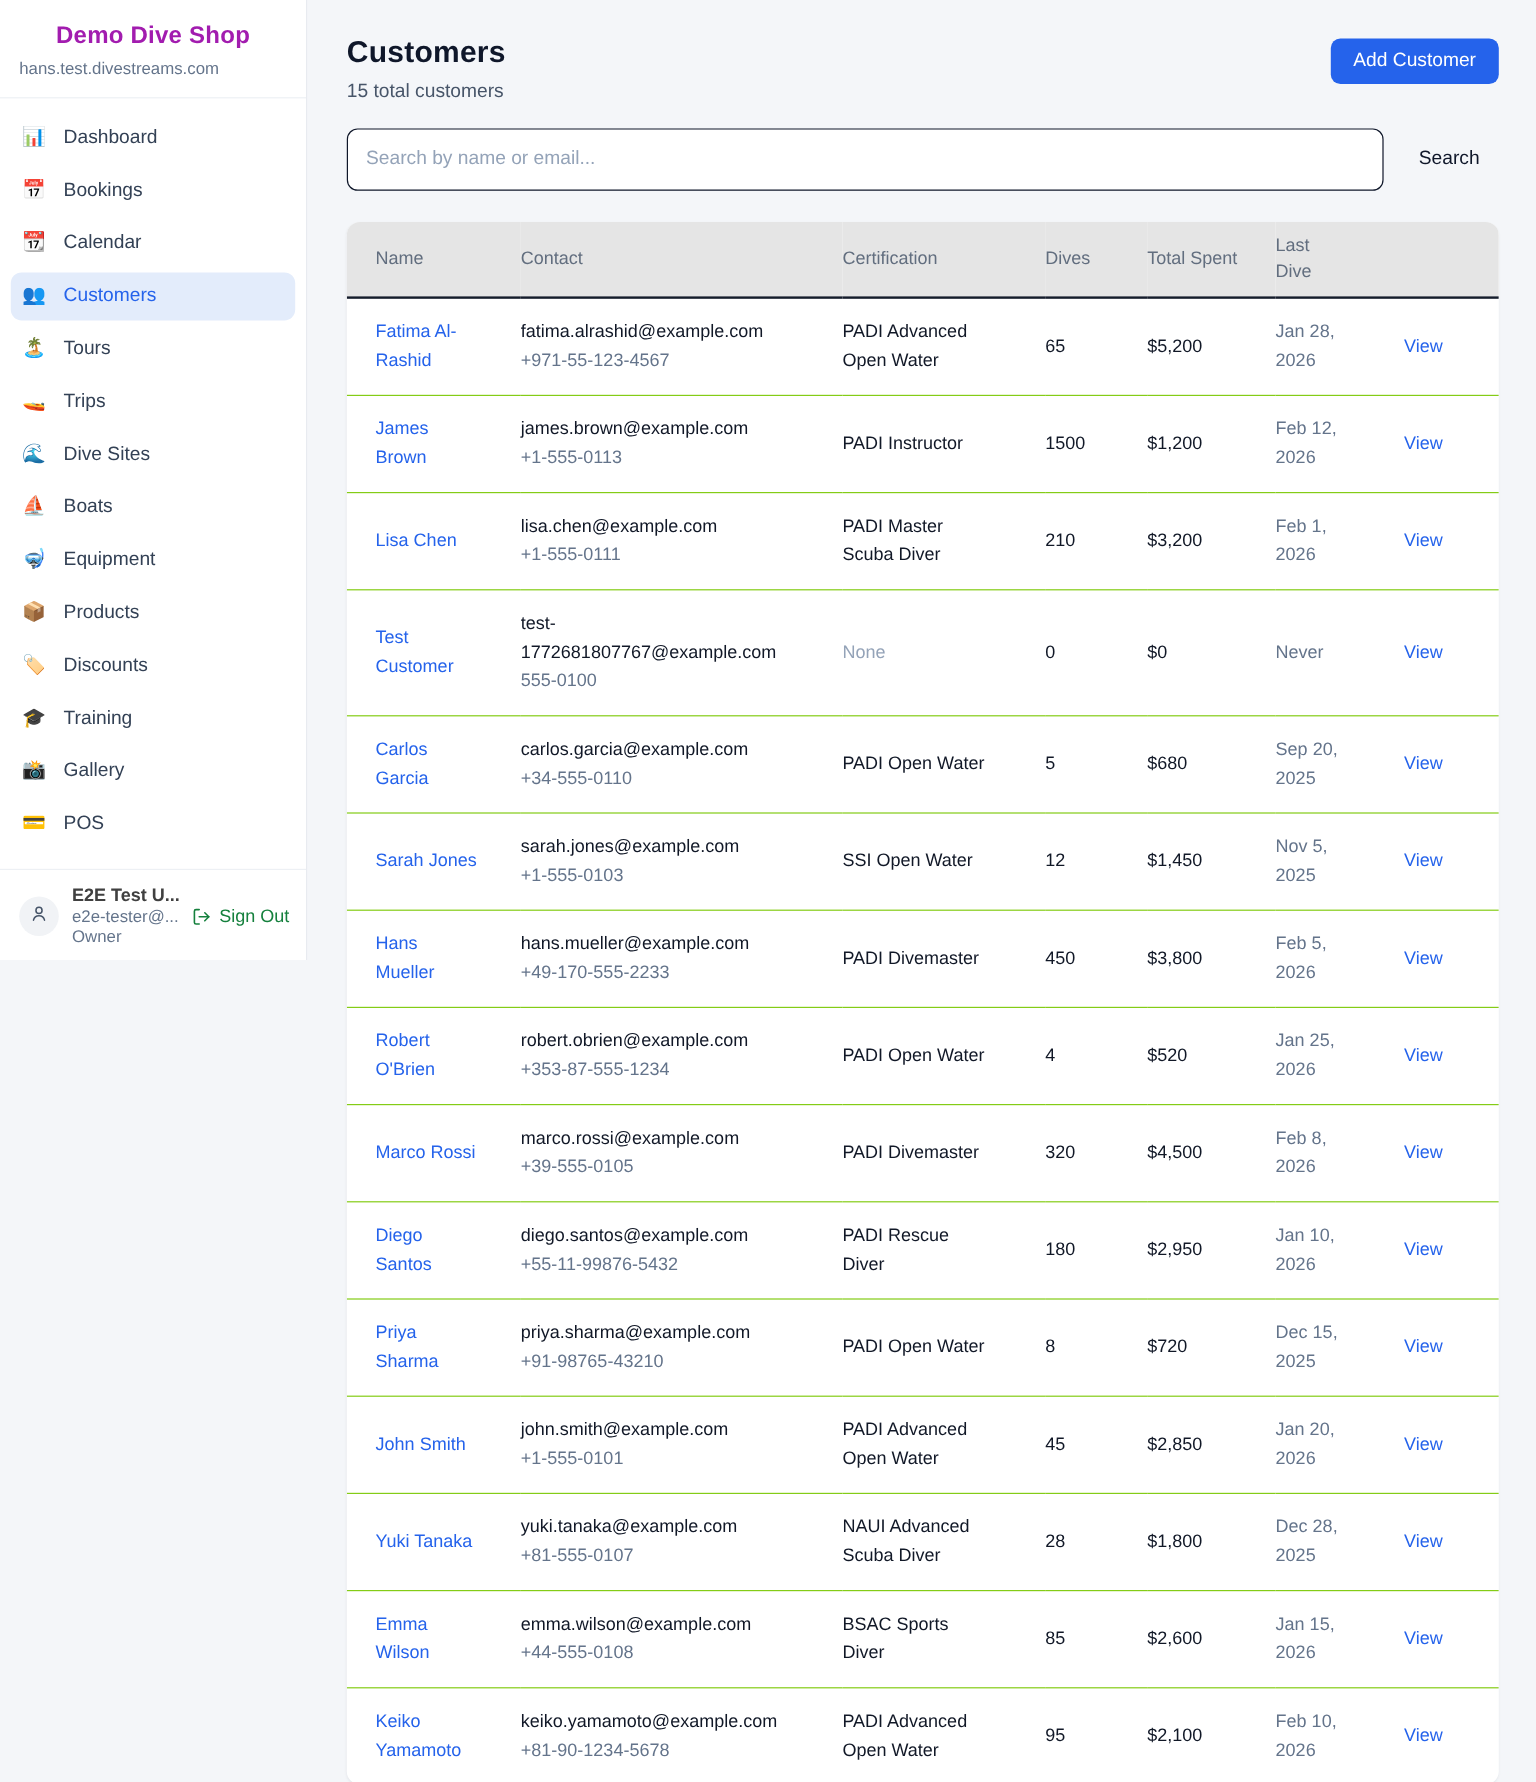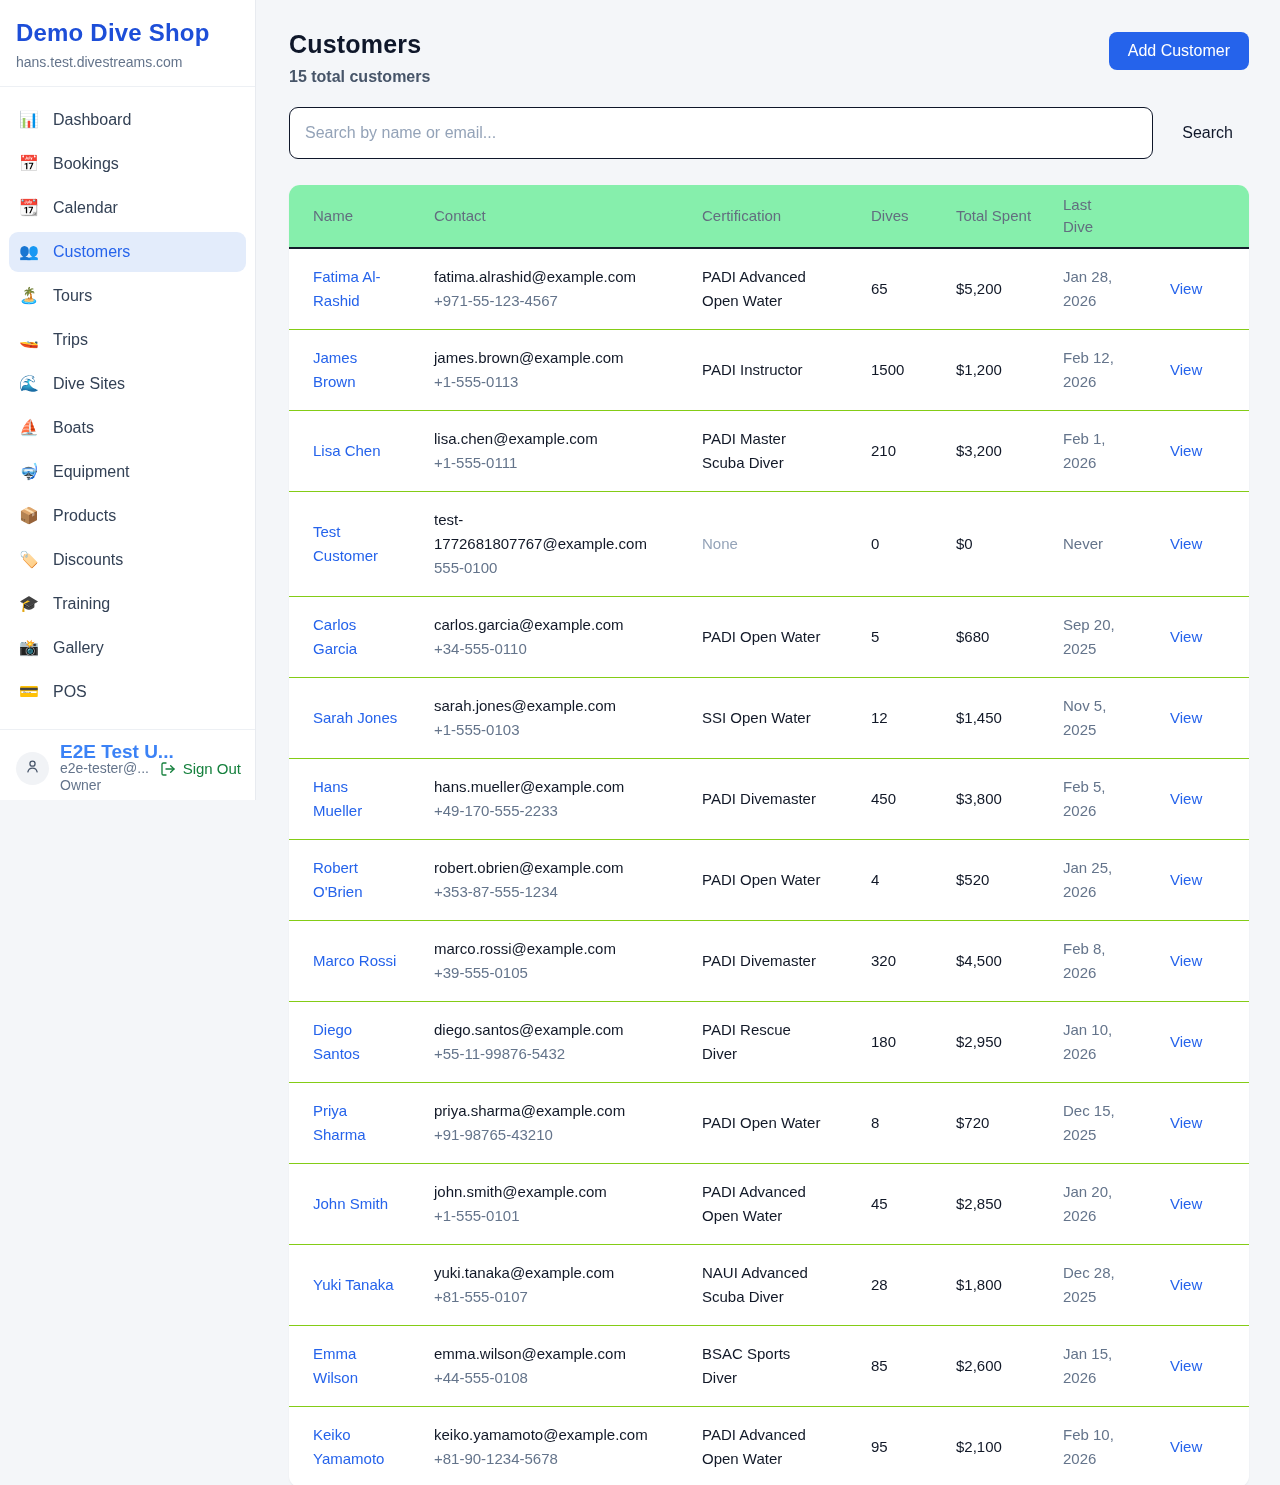--- a/index.html
+++ b/index.html
@@ -17,21 +17,21 @@
   .sidebar {
     width: 256px;
     height: 800px;
     background: #ffffff;
     border-right: 1px solid #e8ebf0;
     display: flex;
     flex-direction: column;
     flex: 0 0 256px;
   }
   .sidebar-header { padding: 19px 16px 16px 16px; border-bottom: 1px solid #edf0f4; }
-  .shop-name { color: #1d4ed8; font-size: 24px; font-weight: bold; letter-spacing: .2px; }
+  .shop-name { color: #a21caf; font-size: 20px; font-weight: bold; letter-spacing: .2px; text-align: center; }
   .shop-domain { color: #64748b; font-size: 14px; margin-top: 7px; }
   .nav { padding: 13px 9px; flex: 1 1 auto; }
   .nav-item {
     display: flex; align-items: center; gap: 13px;
     padding: 9px 9px; border-radius: 9px;
     font-size: 16px; color: #334155; cursor: pointer;
     margin-bottom: 4px;
   }
   .nav-item.active { background: #e3ecfb; color: #2563eb; }
   .nav-icon { width: 22px; font-size: 16px; line-height: 22px; text-align: center; flex: 0 0 22px; }
@@ -40,33 +40,33 @@
     padding: 13px 14px 13px 16px;
     display: flex; align-items: center; gap: 11px;
   }
   .avatar {
     width: 33px; height: 33px; border-radius: 50%;
     background: #f1f3f6; color: #475569;
     display: flex; align-items: center; justify-content: center;
     flex: 0 0 33px;
   }
   .user-info { min-width: 0; line-height: 17px; }
-  .user-name { font-weight: bold; font-size: 19px; color: #3b82f6; white-space: nowrap; }
+  .user-name { font-weight: bold; font-size: 15px; color: #404040; white-space: nowrap; }
   .user-email, .user-role { font-size: 14px; color: #64748b; white-space: nowrap; }
   .signout-btn {
     margin-left: auto; display: flex; align-items: center; gap: 7px;
     color: #15803d; font-size: 15px; background: none; border: none; cursor: pointer;
     font-family: inherit; white-space: nowrap;
   }
 
   
   .main { flex: 1 1 auto; padding: 30px 31px 30px 33px; }
   .page-header { display: flex; align-items: flex-start; justify-content: space-between; }
   .page-title { font-size: 25px; font-weight: bold; color: #0f172a; letter-spacing: .2px; }
-  .page-subtitle { font-size: 16px; color: #475569; margin-top: 9px; font-weight: bold; }
+  .page-subtitle { font-size: 16px; color: #475569; margin-top: 9px; }
   .primary-btn {
     background: #2563eb; color: #ffffff; border: none; border-radius: 8px;
     font-size: 16px; font-family: inherit; padding: 10px 19px; cursor: pointer;
     margin-top: 2px;
   }
   .search-row { display: flex; align-items: center; margin-top: 21px; }
   .search-input {
     flex: 1 1 auto; height: 52px; border: 1px solid #0f172a; border-radius: 9px;
     background: #ffffff; padding: 0 15px; font-size: 16px; font-family: inherit;
     color: #0f172a; outline: none;
@@ -76,21 +76,21 @@
     background: none; border: none; font-family: inherit; font-size: 16px;
     color: #0f172a; margin-left: 29px; margin-right: 16px; cursor: pointer;
   }
 
   
   .table-card {
     margin-top: 26px; background: #ffffff; border-radius: 11px;
     overflow: hidden; box-shadow: 0 1px 2px rgba(15,23,42,.05);
   }
   table { width: 100%; border-collapse: collapse; table-layout: fixed; }
-  thead tr { background: #86efac; border-bottom: 2px solid #141c2b; }
+  thead tr { background: #e5e5e5; border-bottom: 2px solid #141c2b; }
   th {
     text-align: left; font-weight: normal; color: #626e7f;
     font-size: 15px; line-height: 22px; padding: 9px 24px 9px 0;
     vertical-align: middle;
   }
   td { padding: 16px 24px 16px 0; vertical-align: middle; font-size: 15px; line-height: 24px; }
   tbody tr:not(:last-child) { border-bottom: 1px solid #84cc16; }
   .c-name  { width: 145px; padding-left: 24px; padding-right: 35px; }
   .c-contact { width: 268px; padding-right: 44px; }
   .c-cert  { width: 169px; padding-right: 44px; }

